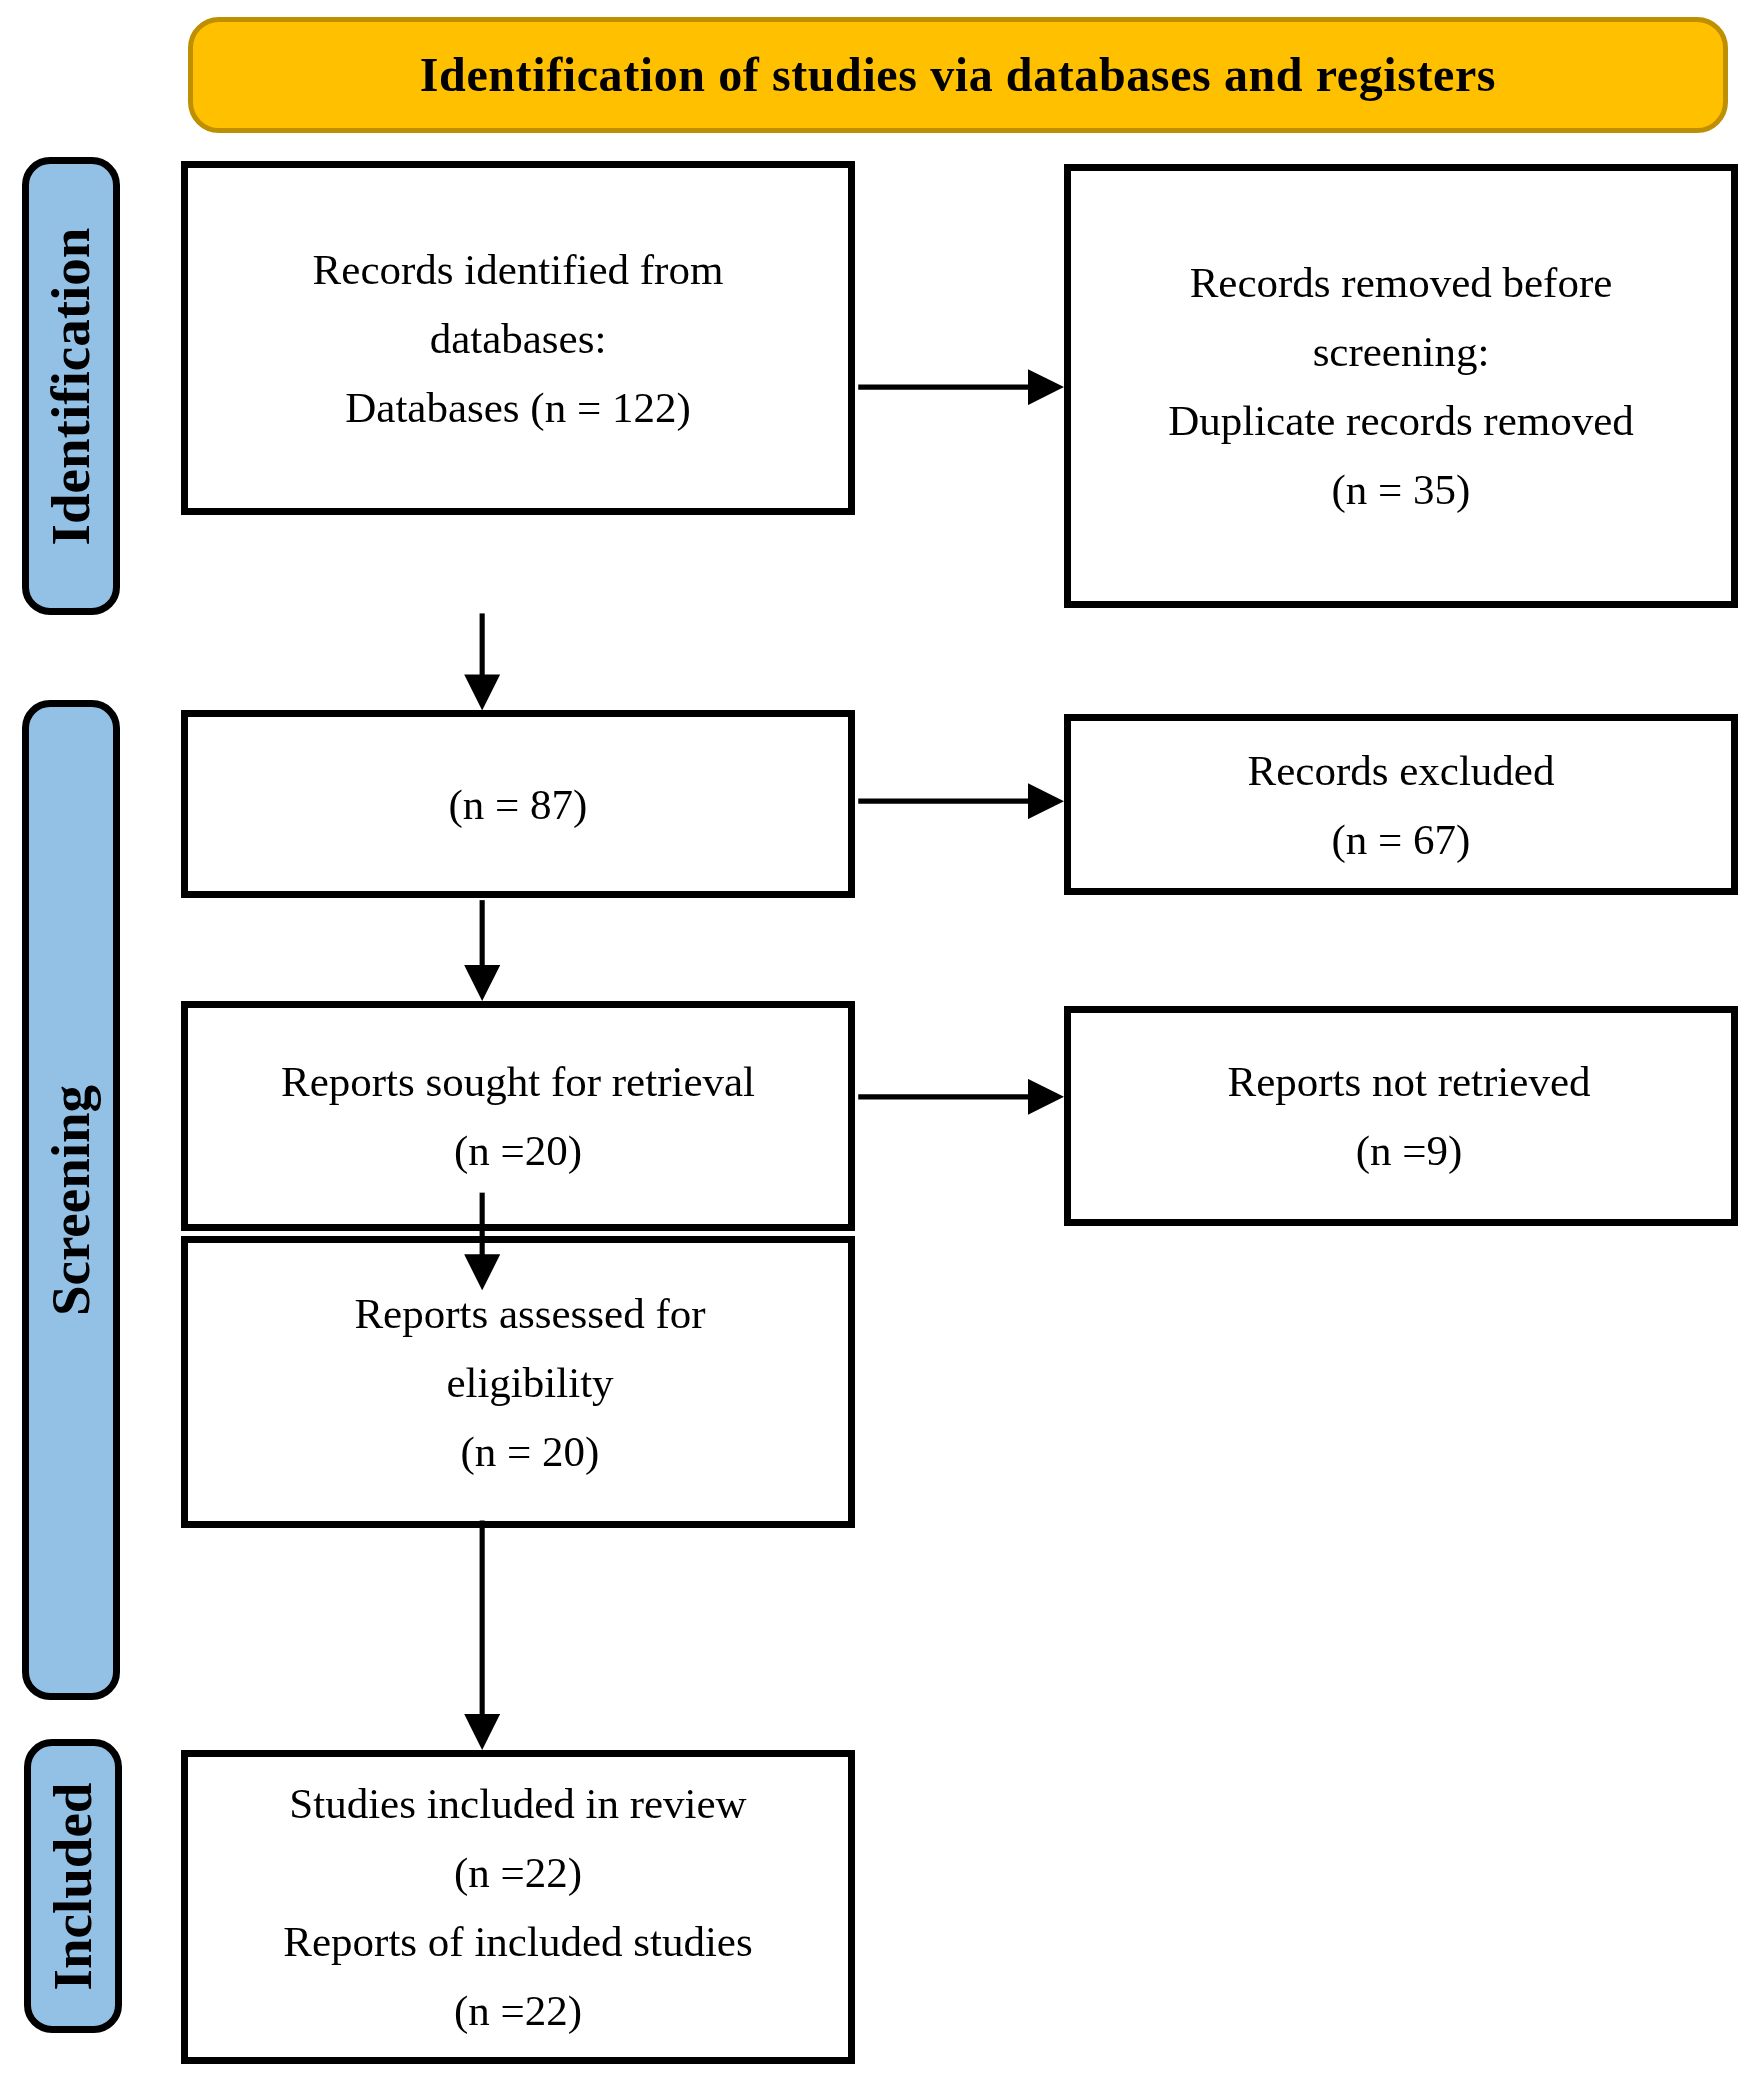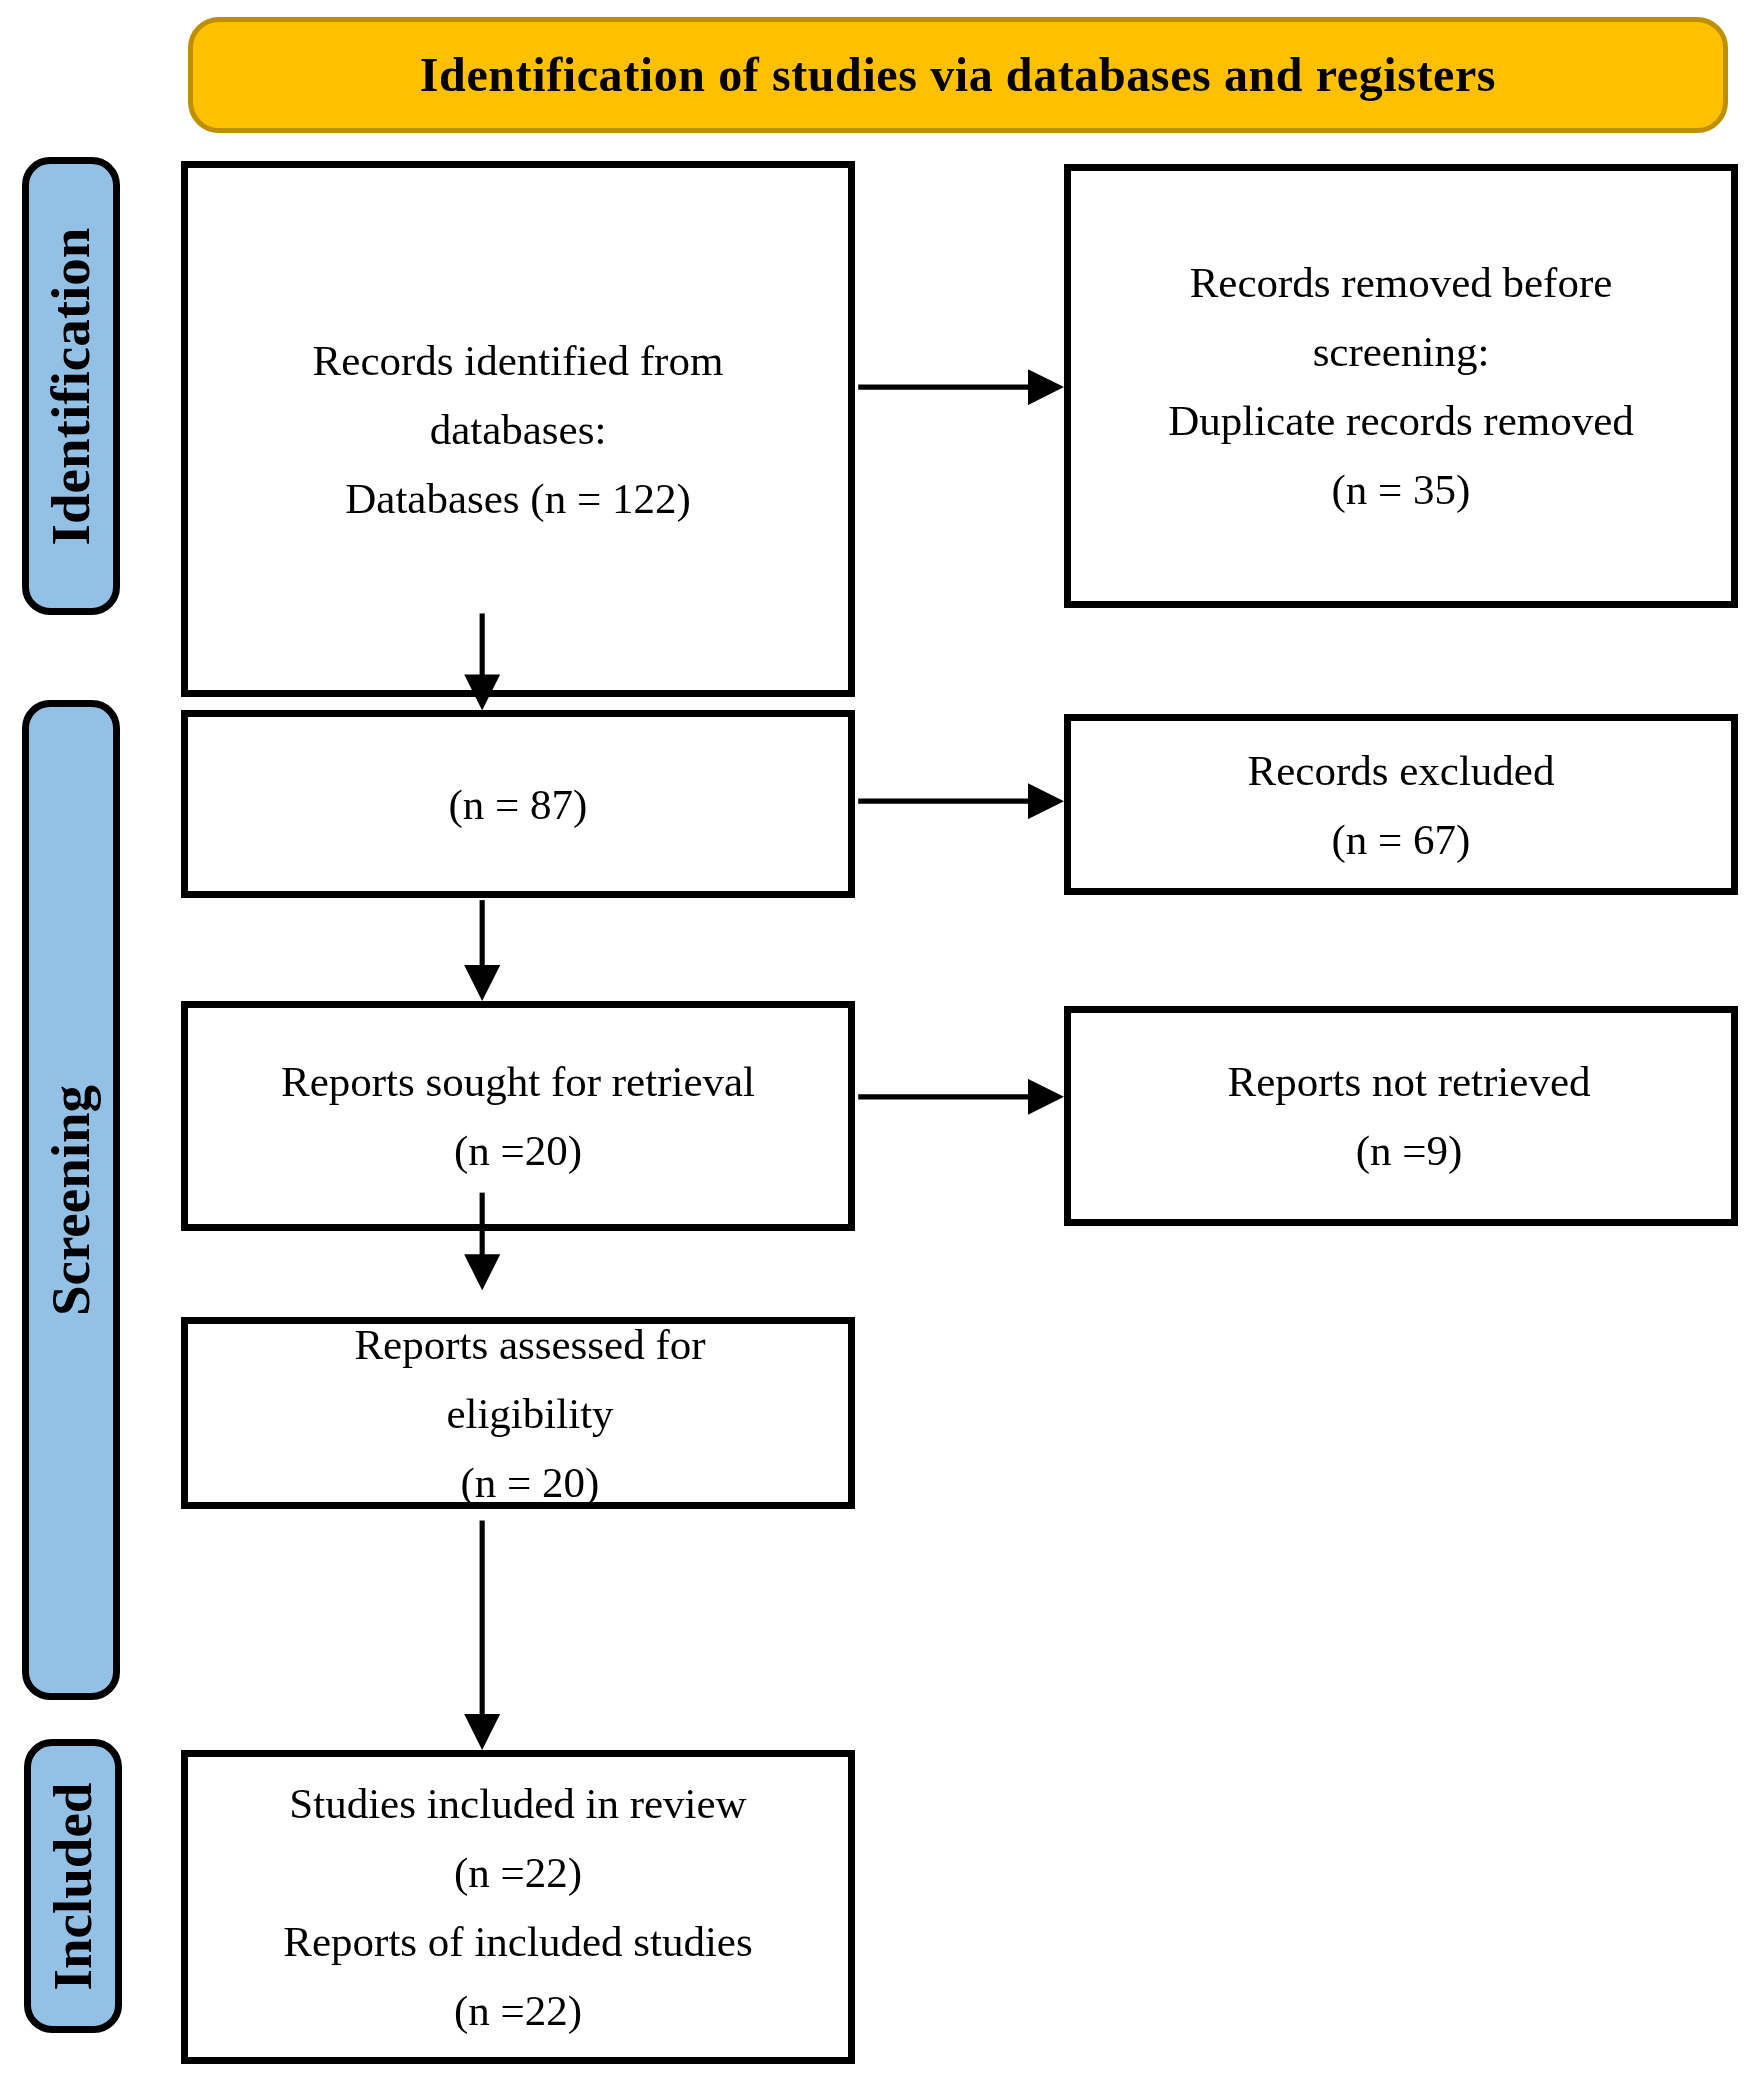--- a/index.html
+++ b/index.html
@@ -52,27 +52,27 @@
     position:absolute;width:674px;
     background:#ffffff;
     border:7px solid var(--box-border);
     box-sizing:border-box;
     display:flex;flex-direction:column;align-items:center;justify-content:center;
     text-align:center;
   }
   .flowbox .line{
     font-size:43px;line-height:69px;white-space:nowrap;
   }
-  .box-records-identified{left:181px;top:161px;height:536px;}
+  .box-records-identified{left:181px;top:161px;height:354px;}
   .box-records-removed{left:1064px;top:164px;height:444px;}
   .box-records-screened{left:181px;top:710px;height:188px;}
   .box-records-excluded{left:1064px;top:714px;height:181px;}
   .box-reports-sought{left:181px;top:1001px;height:230px;}
   .box-reports-not-retrieved{left:1064px;top:1006px;height:220px;padding-left:16px;}
-  .box-reports-assessed{left:181px;top:1317px;height:192px;padding-left:24px;}
+  .box-reports-assessed{left:181px;top:1236px;height:292px;padding-left:24px;}
   .box-studies-included{left:181px;top:1750px;height:314px;}
 
   .arrows{position:absolute;left:0;top:0;width:1757px;height:2087px;pointer-events:none;}
 </style>
 </head>
 <body>
 
 <div class="canvas">
 
   <div class="banner">

